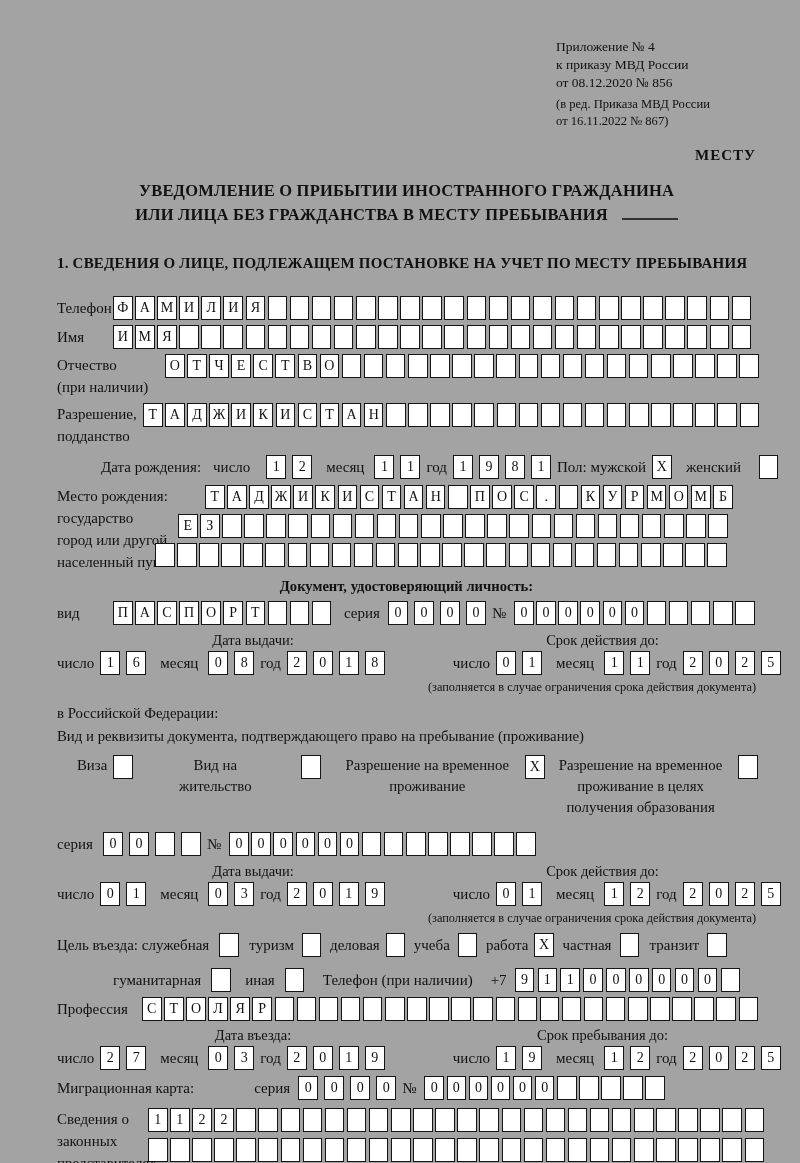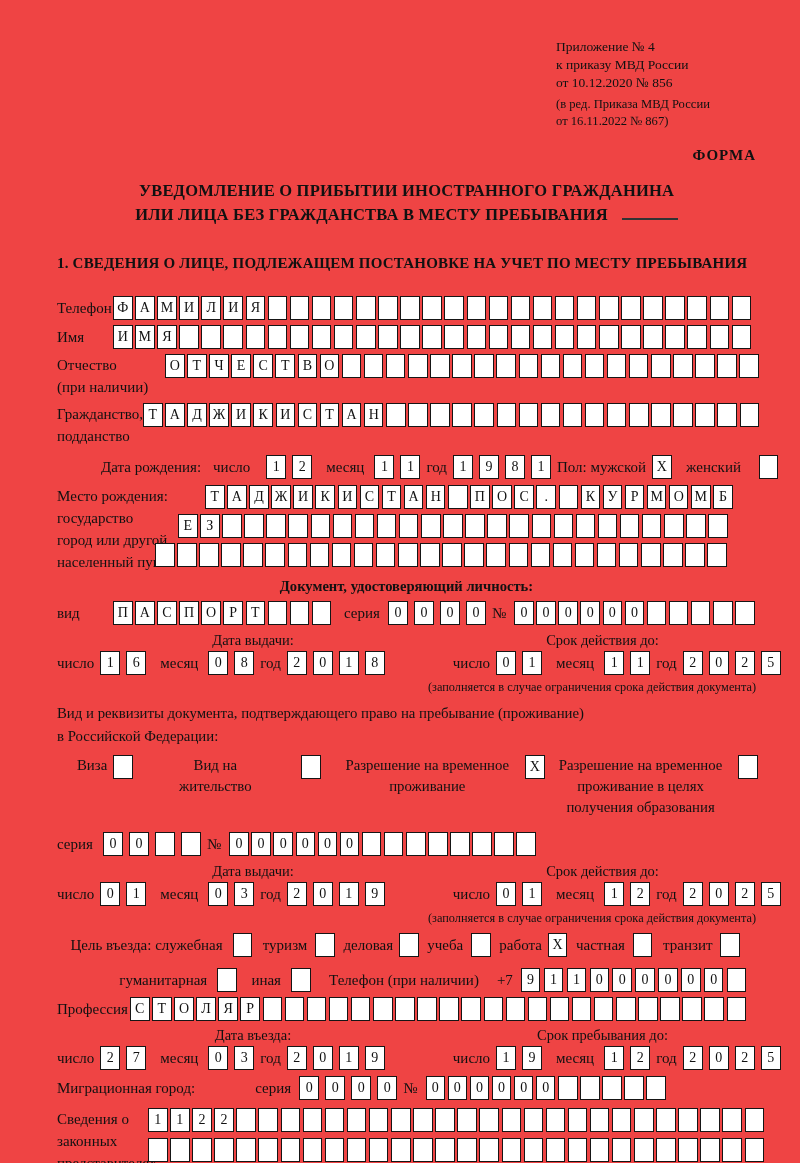--- a/index.html
+++ b/index.html
@@ -1,18 +1,18 @@
 <!DOCTYPE html>
 <html lang="ru"><head>
 <meta charset="utf-8">
 <style>
   html,body{margin:0;padding:0;background:#fff;}
   .page{
     width:800px;height:1163px;box-sizing:border-box;
-    background:#ef4444;color:#111;
+    background:#a3a3a3;color:#111;
     font-family:"Liberation Serif","DejaVu Serif",serif;
     padding:38px 44px 2px 57px;
     position:relative;overflow:hidden;
   }
   .hdr-block{margin-left:auto;width:200px;font-size:13.5px;line-height:18px;}
   .hdr-small{font-size:12.6px;line-height:17px;margin-top:4px;}
   .form-label{text-align:right;font-weight:bold;font-size:15px;letter-spacing:1px;margin-top:17px;}
   .title{text-align:center;font-weight:bold;font-size:16.5px;line-height:24px;margin-top:15px;letter-spacing:.2px;}
   .title-underline{display:inline-block;width:56px;border-bottom:2.4px solid #333;height:2px;margin-left:14px;}
   .sec-head{font-weight:bold;font-size:15px;margin-top:28px;margin-bottom:24px;letter-spacing:.2px;}
@@ -45,28 +45,28 @@
   .w56{width:56px;} .w108{width:108px;} .w86{width:86px;} .w98{width:98px;} .w91{width:91px;}
 </style>
 </head>
 <body>
 
 <div class="page">
 
   <div class="hdr-block">
     <div>Приложение № 4</div>
     <div>к приказу МВД России</div>
-    <div>от 10.12.2020 № 856</div>
+    <div>от 08.12.2020 № 856</div>
     <div class="hdr-small">
       <div>(в ред. Приказа МВД России</div>
       <div>от 16.11.2022 № 867)</div>
     </div>
   </div>
 
-  <div class="form-label">ФОРМА</div>
+  <div class="form-label">МЕСТУ</div>
 
   <div class="title">
     <div>УВЕДОМЛЕНИЕ О ПРИБЫТИИ ИНОСТРАННОГО ГРАЖДАНИНА</div>
     <div><span>ИЛИ ЛИЦА БЕЗ ГРАЖДАНСТВА В МЕСТУ ПРЕБЫВАНИЯ</span><span class="title-underline"></span></div>
   </div>
 
   <div class="sec-head">1. СВЕДЕНИЯ О ЛИЦЕ, ПОДЛЕЖАЩЕМ ПОСТАНОВКЕ НА УЧЕТ ПО МЕСТУ ПРЕБЫВАНИЯ</div>
 
   <div class="frow">
     <span class="lbl w56">Телефон</span>
@@ -169,21 +169,21 @@
         <span class="cell"></span>
         <span class="cell"></span>
         <span class="cell"></span>
         <span class="cell"></span>
         <span class="cell"></span>
       </span>
   </div>
 
   <div class="frow top">
     <span class="stack w86">
-      <span class="lbl">Гражданство,</span>
+      <span class="lbl">Разрешение,</span>
       <span class="lbl">подданство</span>
     </span>
     <span class="cells">
         <span class="cell">Т</span>
         <span class="cell">А</span>
         <span class="cell">Д</span>
         <span class="cell">Ж</span>
         <span class="cell">И</span>
         <span class="cell">К</span>
         <span class="cell">И</span>
@@ -408,22 +408,22 @@
     <span class="cells sp gap6">
         <span class="cell">2</span>
         <span class="cell">0</span>
         <span class="cell">2</span>
         <span class="cell">5</span>
       </span>
   </div>
 
   <div class="note">(заполняется в случае ограничения срока действия документа)</div>
 
+  <div class="para">в Российской Федерации:</div>
   <div class="para">Вид и реквизиты документа, подтверждающего право на пребывание (проживание)</div>
-  <div class="para">в Российской Федерации:</div>
 
   <div class="chk-row">
     <span class="chk">
       <span class="txt">Виза</span>
       <span class="cells gap6">
           <span class="cell"></span>
         </span>
     </span>
     <span class="chk gap22">
       <span class="txt">Вид на жительство</span>
@@ -516,21 +516,21 @@
     <span class="cells sp gap6">
         <span class="cell">2</span>
         <span class="cell">0</span>
         <span class="cell">2</span>
         <span class="cell">5</span>
       </span>
   </div>
 
   <div class="note">(заполняется в случае ограничения срока действия документа)</div>
 
-  <div class="frow" style="margin-top:4px;justify-content:center;">
+  <div class="frow" style="margin-top:4px;">
     <span class="lbl">Цель въезда: служебная</span>
     <span class="cells gap10">
         <span class="cell"></span>
       </span>
     <span class="lbl gap8">туризм</span>
     <span class="cells gap8">
         <span class="cell"></span>
       </span>
     <span class="lbl gap6">деловая</span>
     <span class="cells gap6">
@@ -547,21 +547,21 @@
     <span class="lbl gap6">частная</span>
     <span class="cells gap8">
         <span class="cell"></span>
       </span>
     <span class="lbl gap8">транзит</span>
     <span class="cells gap8">
         <span class="cell"></span>
       </span>
   </div>
 
-  <div class="frow" style="margin-top:11px;justify-content:center;">
+  <div class="frow" style="margin-top:11px;">
     <span class="lbl" style="margin-left:56px;">гуманитарная</span>
     <span class="cells gap10">
         <span class="cell"></span>
       </span>
     <span class="lbl gap12">иная</span>
     <span class="cells gap10">
         <span class="cell"></span>
       </span>
     <span class="lbl gap16">Телефон (при наличии)</span>
     <span class="lbl gap18">+7</span>
@@ -572,21 +572,21 @@
         <span class="cell">0</span>
         <span class="cell">0</span>
         <span class="cell">0</span>
         <span class="cell">0</span>
         <span class="cell">0</span>
         <span class="cell">0</span>
         <span class="cell"></span>
       </span>
   </div>
 
-  <div class="frow" style="margin-top:4px;">
+  <div class="frow" style="margin-top:4px;gap:12px;">
     <span class="lbl" style="width:73px;">Профессия</span>
     <span class="cells">
         <span class="cell">С</span>
         <span class="cell">Т</span>
         <span class="cell">О</span>
         <span class="cell">Л</span>
         <span class="cell">Я</span>
         <span class="cell">Р</span>
         <span class="cell"></span>
         <span class="cell"></span>
@@ -649,21 +649,21 @@
     <span class="lbl">год</span>
     <span class="cells sp gap6">
         <span class="cell">2</span>
         <span class="cell">0</span>
         <span class="cell">2</span>
         <span class="cell">5</span>
       </span>
   </div>
 
   <div class="frow" style="margin-top:6px;">
-    <span class="lbl">Миграционная город:</span>
+    <span class="lbl">Миграционная карта:</span>
     <span class="lbl" style="margin-left:60px;">серия</span>
     <span class="cells sp gap8">
         <span class="cell">0</span>
         <span class="cell">0</span>
         <span class="cell">0</span>
         <span class="cell">0</span>
       </span>
     <span class="lbl">№</span>
     <span class="cells gap8">
         <span class="cell">0</span>

